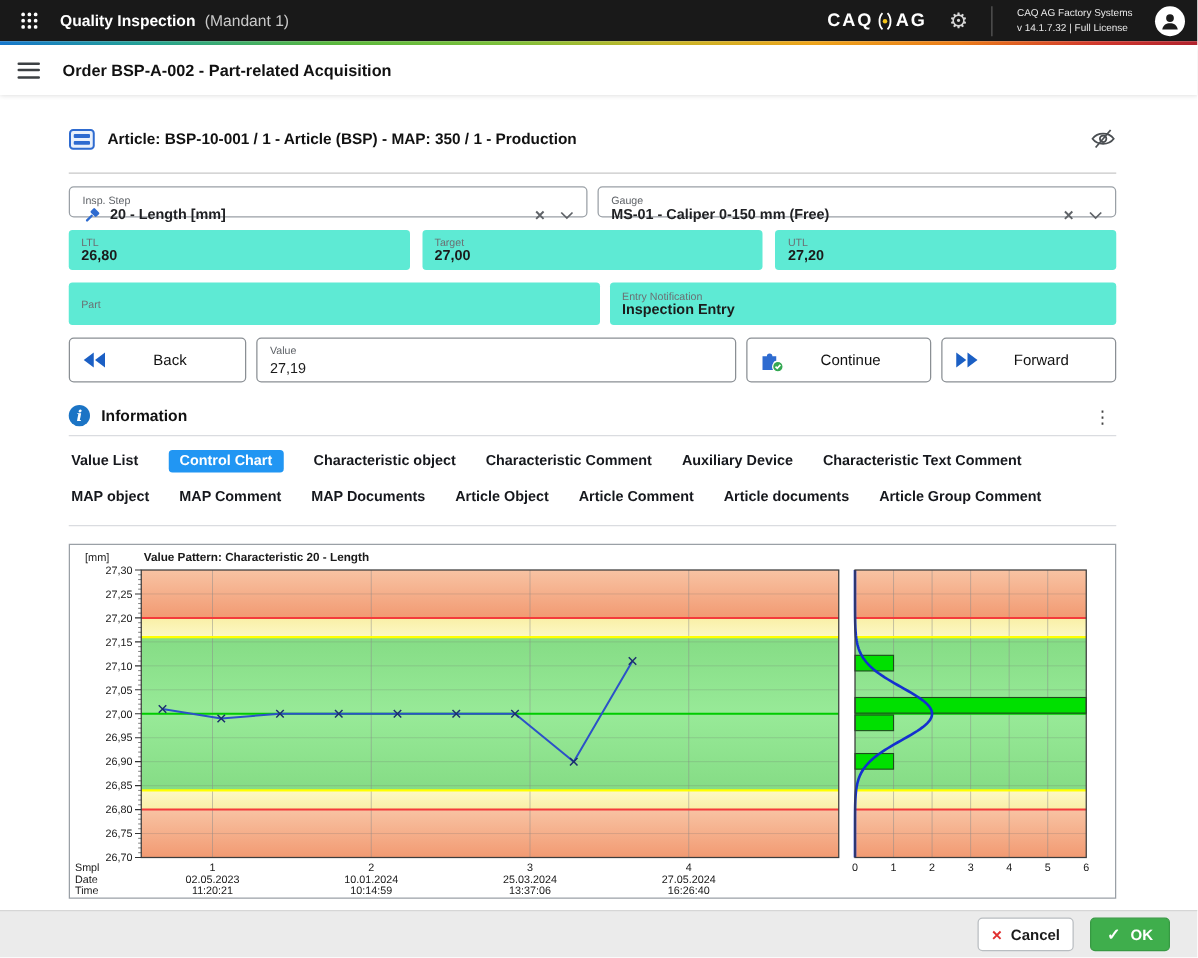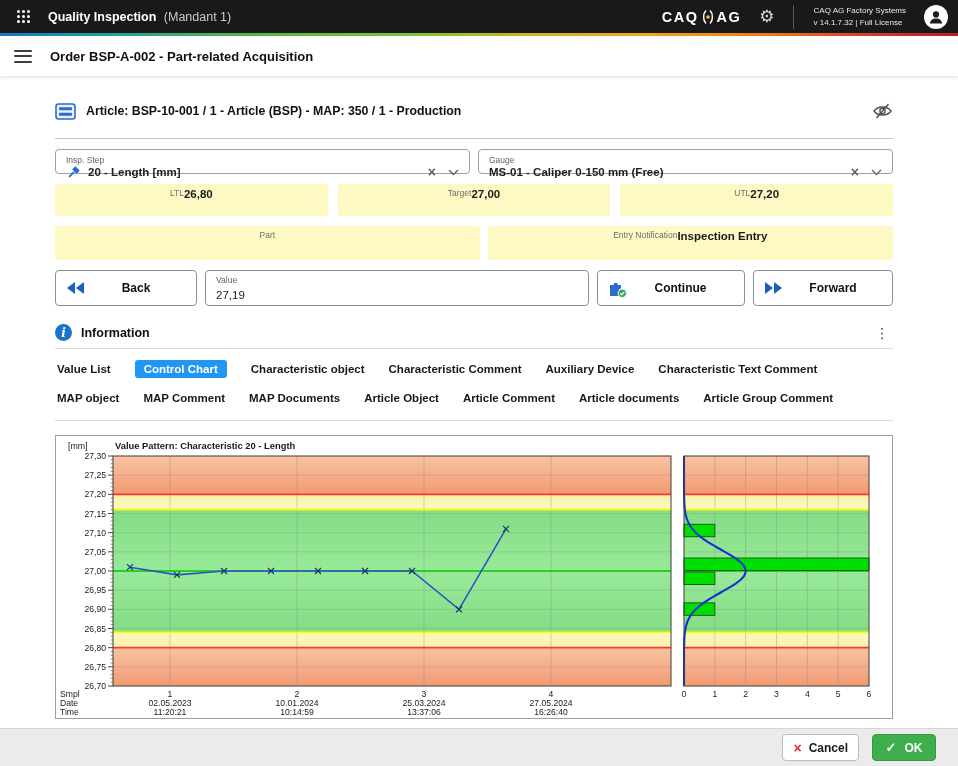--- a/index.html
+++ b/index.html
@@ -38,27 +38,27 @@
   .row1 { gap:8px; } .row2 { gap:10px; } .row3 { gap:8px; } .row4 { gap:8px; }
 
   .fieldbox { border:1px solid #9aa0a6; border-radius:4px; background:#fff; padding:16px 8px 5px 10px; height:25px; display:flex; flex-direction:column; justify-content:center; }
   .fieldbox .lbl { font-size:8.5px; color:#5f6368; }
   .fieldbox .valrow { display:flex; align-items:center; gap:7px; font-size:11.5px; font-weight:600; color:#202124; }
   .fieldbox .valrow .flex1 { flex:1; }
   .clearx { color:#5f6368; font-size:14px; line-height:1; cursor:pointer; padding:0 3px; }
   .chev { cursor:pointer; display:flex; align-items:center; padding:0 2px; }
   .w-insp { width:415px; } .w-gauge { flex:1; }
 
-  .gbox { background:#fef9c3; border-radius:3px; padding:4px 10px; height:32px; flex:1; display:flex; justify-content:center; }
+  .gbox { background:#5eead4; border-radius:3px; padding:4px 10px; height:32px; flex:1; display:flex; flex-direction:column; justify-content:center; }
   .gbox .lbl { font-size:8.5px; color:#6b6f73; }
   .gbox .val { font-size:11.5px; font-weight:700; color:#1b1b1b; }
   .pbox { height:34px; }
 
   .actbtn { height:36px; border:1px solid #8a8f94; border-radius:4px; background:#fff; display:flex; align-items:center; padding:0 10px; cursor:pointer; font-family:inherit; }
-  .actbtn .txt { flex:1; text-align:center; font-size:12px; font-weight:700; color:#111; }
+  .actbtn .txt { flex:1; text-align:center; font-size:12px; font-weight:400; color:#111; }
   .w-back { width:142px; } .w-fwd { width:140px; } .w-cont { width:148px; }
   .valuebox { flex:1; border:1px solid #8a8f94; border-radius:4px; padding:4px 10px 2px; height:36px; }
   .valuebox .lbl { font-size:8.5px; color:#5f6368; display:block; }
   .valuebox input { border:none; outline:none; width:100%; font-family:inherit; font-size:11.5px; color:#1b1b1b; background:transparent; }
 
   
   .info-head { margin-top:18px; display:flex; align-items:center; gap:9px; padding-bottom:7px; border-bottom:1px solid #dadce0; }
   .info-icon { width:17px; height:17px; border-radius:50%; background:#1b74c5; color:#fff; font-family:"DejaVu Serif", serif; font-style:italic; font-weight:700; font-size:12px; display:flex; align-items:center; justify-content:center; }
   .info-head h3 { font-size:12.5px; font-weight:700; color:#111; flex:1; }
   .kebab { color:#444; font-size:14px; cursor:pointer; padding:0 4px; }

